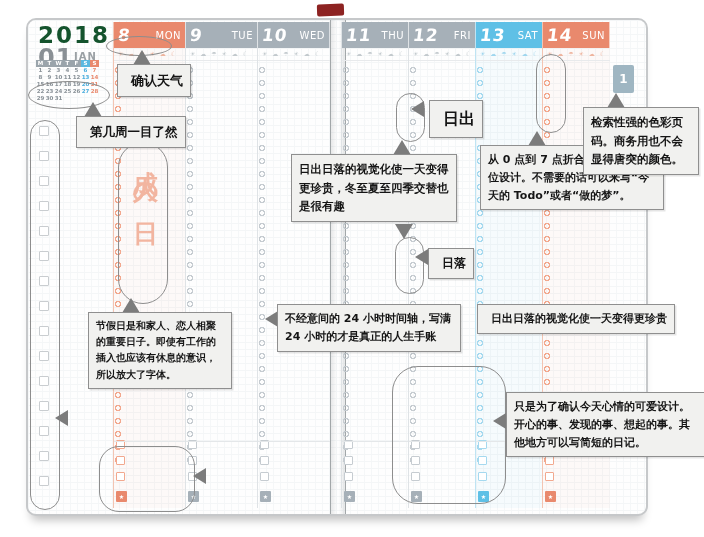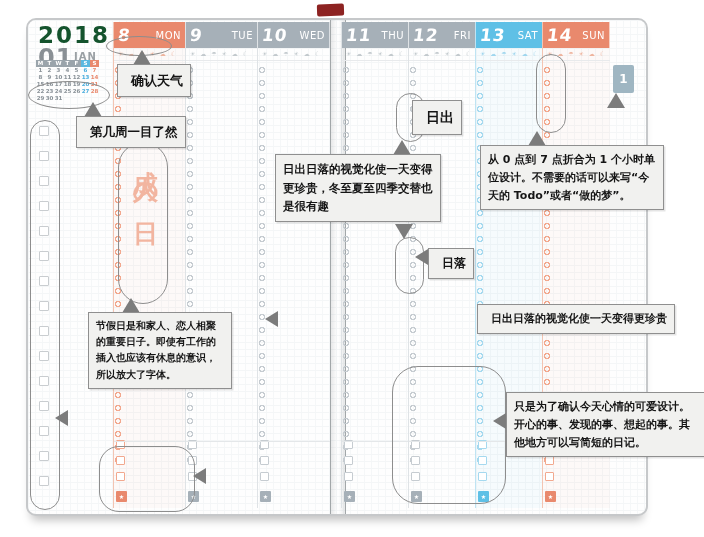--- a/index.html
+++ b/index.html
@@ -240,38 +240,40 @@
 
   <div class="overlay">
 
     <div class="tri tri-up" style="left:133px;top:50px"></div>
     <div class="callout nowrap" style="left:117px;top:64px;font-size:13px">确认天气</div>
 
     <div class="tri tri-up" style="left:84px;top:102px"></div>
     <div class="callout nowrap" style="left:76px;top:116px;font-size:12.5px">第几周一目了然</div>
 
     <div class="tri tri-left" style="left:411px;top:101px"></div>
-    <div class="callout nowrap" style="left:412px;top:100px;font-size:14px">日出</div>
+    <div class="callout nowrap" style="left:429px;top:100px;font-size:16px">日出</div>
 
     <div class="tri tri-up" style="left:393px;top:140px"></div>
-    <div class="callout" style="left:275px;top:154px;width:150px;font-size:11.5px">日出日落的视觉化使一天变得更珍贵，冬至夏至四季交替也是很有趣</div>
+    <div class="callout" style="left:291px;top:154px;width:150px;font-size:11.5px">日出日落的视觉化使一天变得更珍贵，冬至夏至四季交替也是很有趣</div>
     <div class="tri tri-down" style="left:395px;top:224px"></div>
 
     <div class="tri tri-left" style="left:415px;top:249px"></div>
     <div class="callout nowrap" style="left:428px;top:248px;font-size:12px">日落</div>
 
     <div class="tri tri-up" style="left:528px;top:131px"></div>
     <div class="callout" style="left:480px;top:145px;width:168px;font-size:11px">从 0 点到 7 点折合为 1 个小时单位设计。不需要的话可以来写“今天的 Todo”或者“做的梦”。</div>
 
     <div class="tri tri-up" style="left:607px;top:93px"></div>
+    <div class="callout" style="left:583px;top:107px;width:100px;font-size:11.5px">检索性强的色彩页码。商务用也不会显得唐突的颜色。</div>
 
     <div class="tri tri-up" style="left:122px;top:298px"></div>
     <div class="callout" style="left:88px;top:312px;width:128px;font-size:10px">节假日是和家人、恋人相聚的重要日子。即使有工作的插入也应该有休息的意识，所以放大了字体。</div>
 
     <div class="tri tri-left" style="left:265px;top:311px"></div>
+    <div class="callout" style="left:277px;top:304px;width:168px;font-size:11px">不经意间的 24 小时时间轴，写满 24 小时的才是真正的人生手账</div>
 
     <div class="callout nowrap" style="left:477px;top:304px;font-size:11px">日出日落的视觉化使一天变得更珍贵</div>
 
     <div class="tri tri-left" style="left:493px;top:413px"></div>
     <div class="callout" style="left:506px;top:392px;width:184px;font-size:11px">只是为了确认今天心情的可爱设计。开心的事、发现的事、想起的事。其他地方可以写简短的日记。</div>
 
     <div class="tri tri-left" style="left:193px;top:468px"></div>
 
     <div class="tri tri-left" style="left:55px;top:410px"></div>
   </div>

